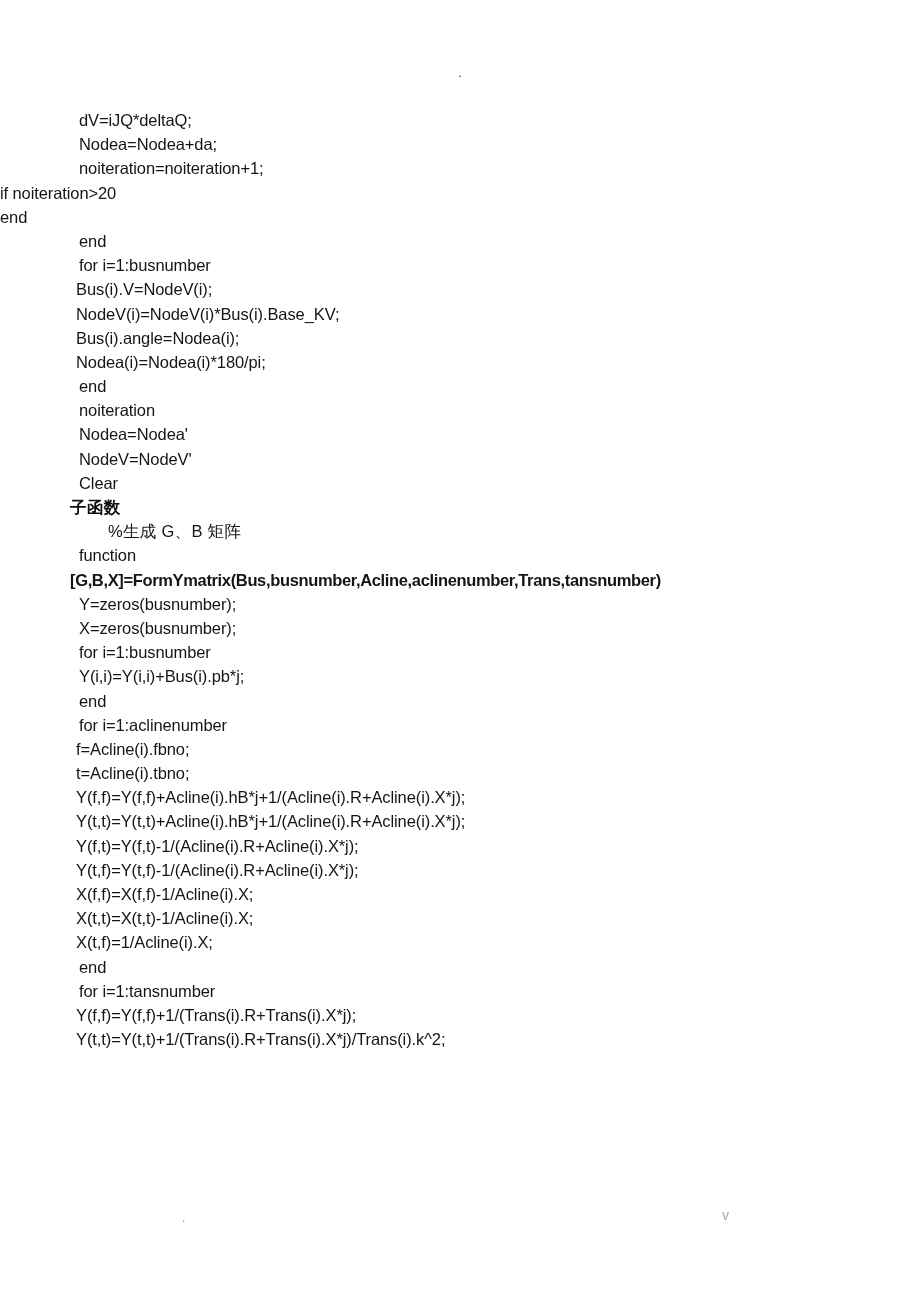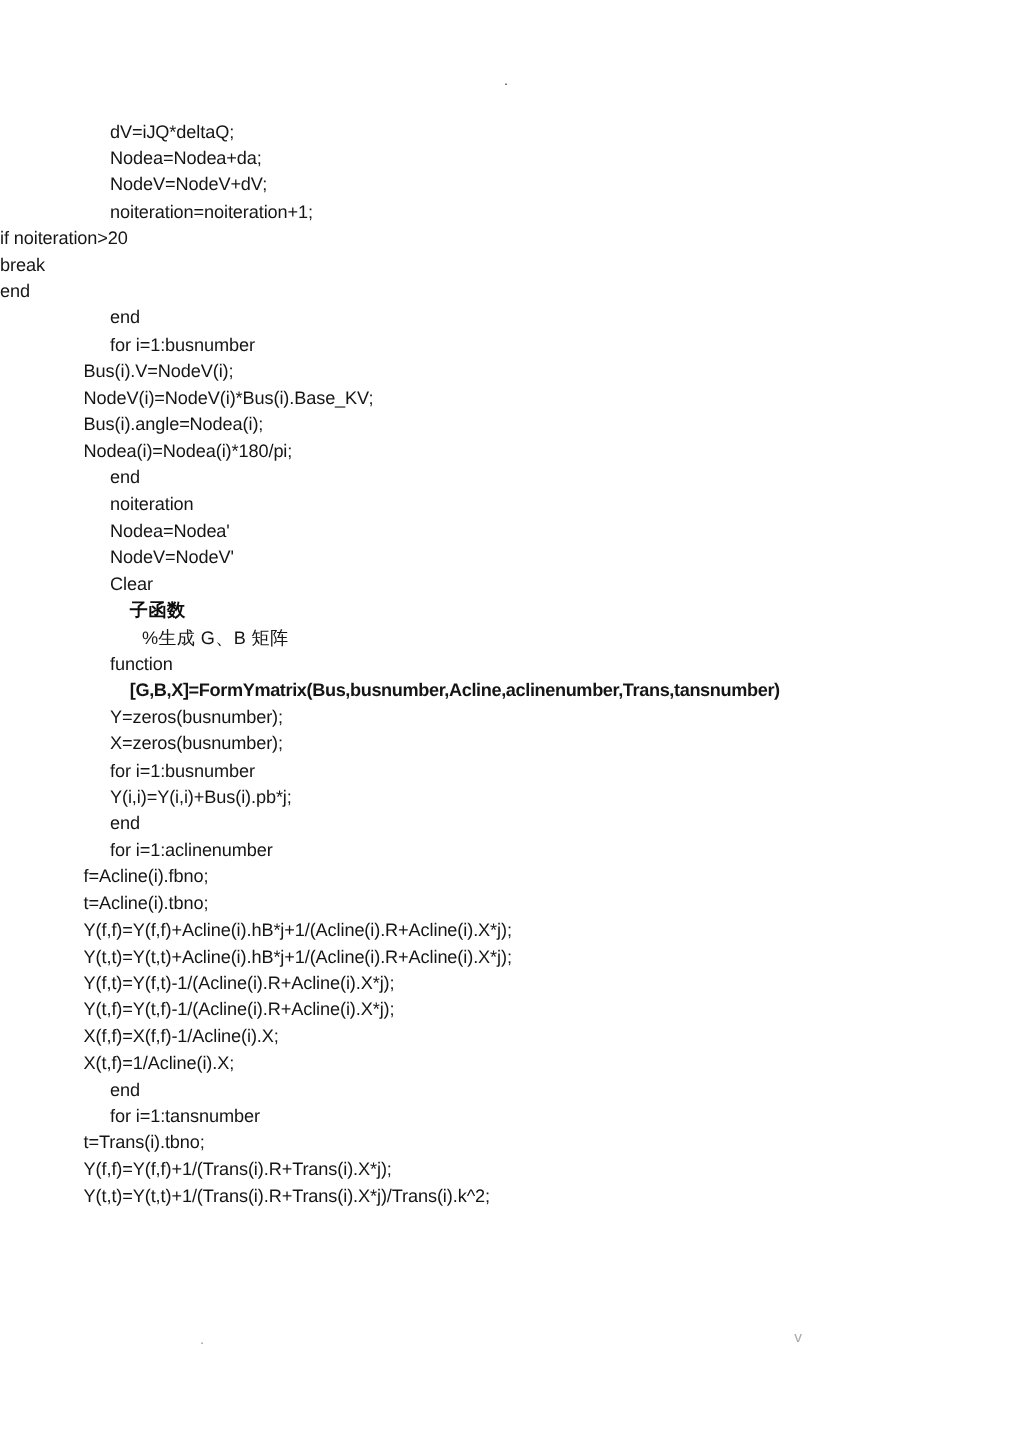--- a/index.html
+++ b/index.html
@@ -62,22 +62,22 @@
   .line {
     font-size: 16.5px;
     line-height: 24.2px;
     height: 24.2px;
     white-space: pre;
     color: #151515;
     letter-spacing: -0.1px;
   }
 
   
-  .ind-0 { padding-left: 118px; }   
-  .ind-1 { padding-left: 100px; }   
+  .ind-0 { padding-left: 70px; }   
+  .ind-1 { padding-left: 79px; }   
   .ind-2 { padding-left: 76px; }   
   .ind-3 { }   
 
   .heading-cn {
     font-weight: bold;
     font-size: 16.5px;
     color: #0d0d0d;
     letter-spacing: 0.4px;
   }
 
@@ -95,24 +95,22 @@
 </head>
 <body>
 
 <div class="page">
 
   <div class="header-mark">.</div>
 
   <div class="body-block" id="code-body">
       <div class="line ind-1">dV=iJQ*deltaQ;</div>
       <div class="line ind-1">Nodea=Nodea+da;</div>
-      <div class="line ind-1">NodeV=NodeV+dV;</div>
       <div class="line ind-1">noiteration=noiteration+1;</div>
       <div class="line ind-3">if noiteration&gt;20</div>
-      <div class="line ind-3">break</div>
       <div class="line ind-3">end</div>
       <div class="line ind-1">end</div>
       <div class="line ind-1">for i=1:busnumber</div>
       <div class="line ind-2">Bus(i).V=NodeV(i);</div>
       <div class="line ind-2">NodeV(i)=NodeV(i)*Bus(i).Base_KV;</div>
       <div class="line ind-2">Bus(i).angle=Nodea(i);</div>
       <div class="line ind-2">Nodea(i)=Nodea(i)*180/pi;</div>
       <div class="line ind-1">end</div>
       <div class="line ind-1">noiteration</div>
       <div class="line ind-1">Nodea=Nodea'</div>
@@ -128,24 +126,24 @@
       <div class="line ind-1">Y(i,i)=Y(i,i)+Bus(i).pb*j;</div>
       <div class="line ind-1">end</div>
       <div class="line ind-1">for i=1:aclinenumber</div>
       <div class="line ind-2">f=Acline(i).fbno;</div>
       <div class="line ind-2">t=Acline(i).tbno;</div>
       <div class="line ind-2">Y(f,f)=Y(f,f)+Acline(i).hB*j+1/(Acline(i).R+Acline(i).X*j);</div>
       <div class="line ind-2">Y(t,t)=Y(t,t)+Acline(i).hB*j+1/(Acline(i).R+Acline(i).X*j);</div>
       <div class="line ind-2">Y(f,t)=Y(f,t)-1/(Acline(i).R+Acline(i).X*j);</div>
       <div class="line ind-2">Y(t,f)=Y(t,f)-1/(Acline(i).R+Acline(i).X*j);</div>
       <div class="line ind-2">X(f,f)=X(f,f)-1/Acline(i).X;</div>
+      <div class="line ind-2">X(t,t)=X(t,t)-1/Acline(i).X;</div>
       <div class="line ind-2">X(t,f)=1/Acline(i).X;</div>
       <div class="line ind-1">end</div>
       <div class="line ind-1">for i=1:tansnumber</div>
-      <div class="line ind-2">t=Trans(i).tbno;</div>
       <div class="line ind-2">Y(f,f)=Y(f,f)+1/(Trans(i).R+Trans(i).X*j);</div>
       <div class="line ind-2">Y(t,t)=Y(t,t)+1/(Trans(i).R+Trans(i).X*j)/Trans(i).k^2;</div>
     </div>
 
   <div class="footer-left-mark">.</div>
 
   <div class="footer-right-mark">v</div>
 
 </div>
 

